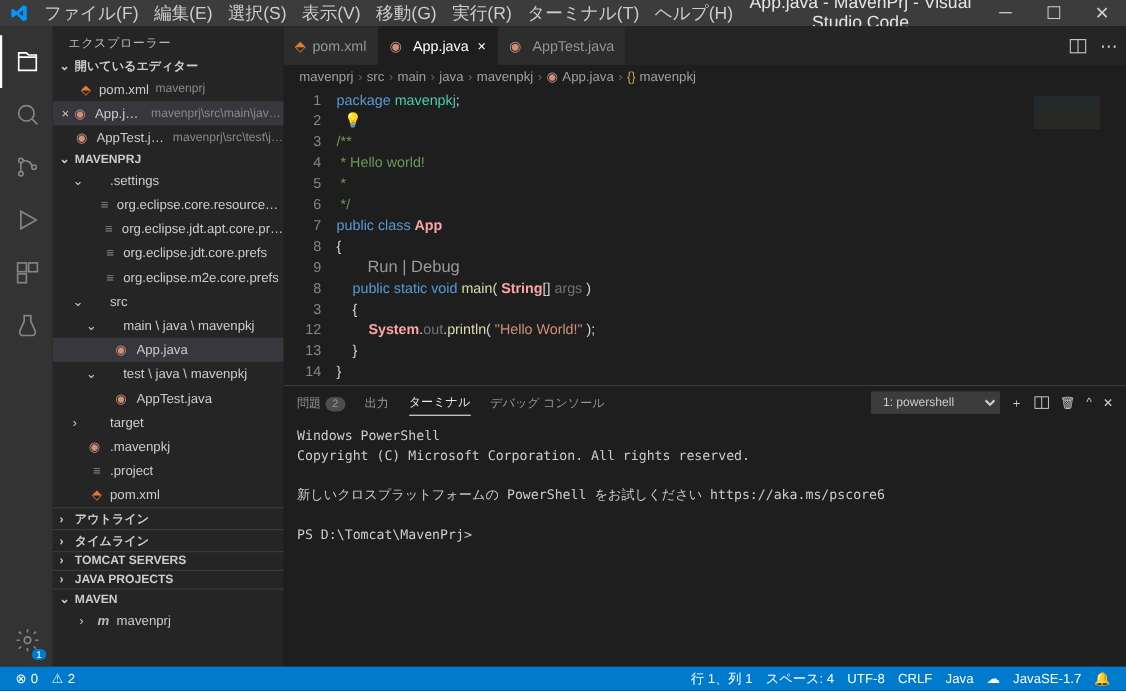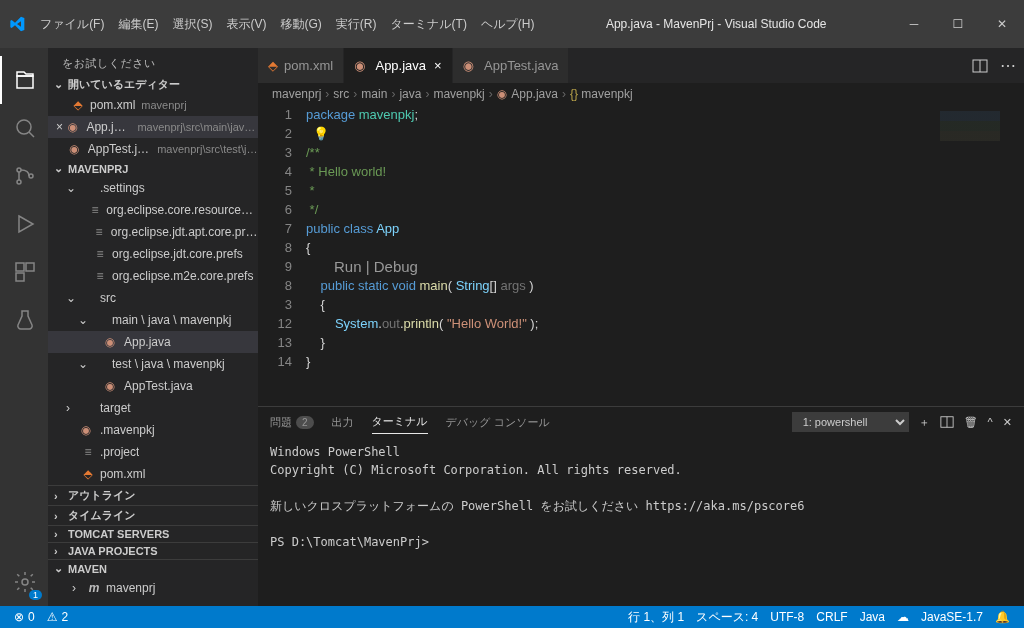--- a/index.html
+++ b/index.html
@@ -1,17 +1,17 @@
 <!DOCTYPE html>
 <html><head>
 <meta charset="utf-8">
 <style>
 * { margin: 0; padding: 0; box-sizing: border-box; font-family: "Segoe UI", "Yu Gothic UI", sans-serif; }
 body { width: 1024px; height: 628px; background: #1e1e1e; color: #ccc; overflow: hidden; display: flex; flex-direction: column; }
-.titlebar { height: 48px; background: #3c3c3c; display: flex; align-items: center; font-size: 12px; color: #ccc; }
+.titlebar { height: 24px; background: #3c3c3c; display: flex; align-items: center; font-size: 16px; color: #ccc; }
 .titlebar .vs-icon { width: 34px; display: flex; justify-content: center; align-items: center; }
 .titlebar .menu { display: flex; gap: 2px; }
 .titlebar .menu span { padding: 0 6px; cursor: pointer; }
 .titlebar .title { flex: 1; text-align: center; color: #e5e5e5; }
 .titlebar .win-controls { display: flex; }
 .titlebar .win-controls div { width: 44px; height: 30px; display: flex; align-items: center; justify-content: center; cursor: pointer; }
 .main { flex: 1; display: flex; min-height: 0; }
 .activity-bar { width: 48px; background: #333333; display: flex; flex-direction: column; align-items: center; padding-top: 8px; }
 .activity-bar .act { width: 48px; height: 48px; display: flex; align-items: center; justify-content: center; cursor: pointer; color: #858585; border-left: 2px solid transparent; }
 .activity-bar .act.active { color: #fff; border-left: 2px solid #fff; }
@@ -39,32 +39,32 @@
 .tab.active { background: #1e1e1e; color: #fff; }
 .tab .tico { margin-right: 6px; }
 .tab .tclose { margin-left: 8px; }
 .tabs .right { margin-left: auto; display: flex; align-items: center; padding-right: 8px; gap: 12px; color: #ccc; }
 .breadcrumb { height: 22px; display: flex; align-items: center; padding-left: 14px; font-size: 12px; color: #a0a0a0; gap: 4px; }
 .breadcrumb .sep { color: #666; }
 .editor-body { flex: 1; display: flex; position: relative; font-family: Consolas, monospace; font-size: 13px; overflow: hidden; }
 .gutter { width: 48px; text-align: right; color: #858585; padding-right: 14px; line-height: 19px; padding-top: 0; }
 .code { flex: 1; line-height: 19px; white-space: pre; color: #d4d4d4; }
 .kw { color: #569cd6; }
-.cls { color: #7dd3fc; }
+.cls { color: #fca5a5; font-weight: bold; }
 .fn { color: #dcdcaa; }
 .str { color: #ce9178; }
 .cmt { color: #6a9955; }
 .pkg { color: #4ec9b0; }
 .pun { color: #d4d4d4; }
 .var { color: #737373; }
 .codelens { color: #999999; font-size: 15px; }
 .light { color: #ffcc00; }
 .minimap { width: 90px; background: #1e1e1e; padding: 6px; }
 .minimap-inner { width: 60px; height: 50px; background: linear-gradient(#2a3a4a 0 20%, #2e3a2e 20% 40%, #3a3a2e 40% 60%, transparent 60%); opacity: 0.4; }
-.panel { height: 200px; border-top: 1px solid #3c3c3c; display: flex; flex-direction: column; background: #1e1e1e; }
+.panel { height: 256px; border-top: 1px solid #3c3c3c; display: flex; flex-direction: column; background: #1e1e1e; }
 .panel-tabs { height: 30px; display: flex; align-items: center; padding: 0 12px; font-size: 11px; color: #969696; gap: 18px; }
 .panel-tabs .pt { cursor: pointer; padding: 4px 0; }
 .panel-tabs .pt.active { color: #e7e7e7; border-bottom: 1px solid #e7e7e7; }
 .panel-tabs .badge { background: #4d4d4d; border-radius: 8px; padding: 1px 6px; font-size: 10px; margin-left: 4px; }
 .panel-tabs .right { margin-left: auto; display: flex; align-items: center; gap: 10px; color: #ccc; }
 .term-select { background: #3c3c3c; color: #ccc; border: 1px solid #3c3c3c; font-size: 11px; padding: 2px 24px 2px 6px; }
 .panel-body { flex: 1; font-family: Consolas, monospace; font-size: 12px; padding: 6px 12px; color: #ccc; line-height: 18px; white-space: pre-wrap; }
 .statusbar { height: 22px; background: #007acc; color: #fff; display: flex; align-items: center; font-size: 12px; padding: 0 8px; }
 .statusbar .sb-item { padding: 0 6px; cursor: pointer; display: flex; align-items: center; gap: 4px; }
 .statusbar .right { margin-left: auto; display: flex; }
@@ -142,21 +142,21 @@
     <div class="spacer"></div>
     <div class="act gear-badge">
         <svg width="24" height="24" viewBox="0 0 24 24" fill="none" stroke="currentColor" stroke-width="1.5">
           <circle cx="12" cy="12" r="3"></circle>
           <path d="M12 2v3M12 19v3M4.2 4.2l2.1 2.1M17.7 17.7l2.1 2.1M2 12h3M19 12h3M4.2 19.8l2.1-2.1M17.7 6.3l2.1-2.1"></path>
         </svg>
       </div>
   </div>
 
   <div class="sidebar">
-    <div class="sidebar-title">をお試しください</div>
+    <div class="sidebar-title">エクスプローラー</div>
     <div class="sec-head">
         <span class="chev">⌄</span>
         <span>開いているエディター</span>
       </div>
     <div class="tree" id="open-editors-tree">
         <div class="tree-row">
           <span class="ind" style="width:14px"></span>
           <span class="ico"><span class="ico-xml">⬘</span></span>
           <span class="lbl">pom.xml</span>
           <span class="sub">mavenprj</span>

